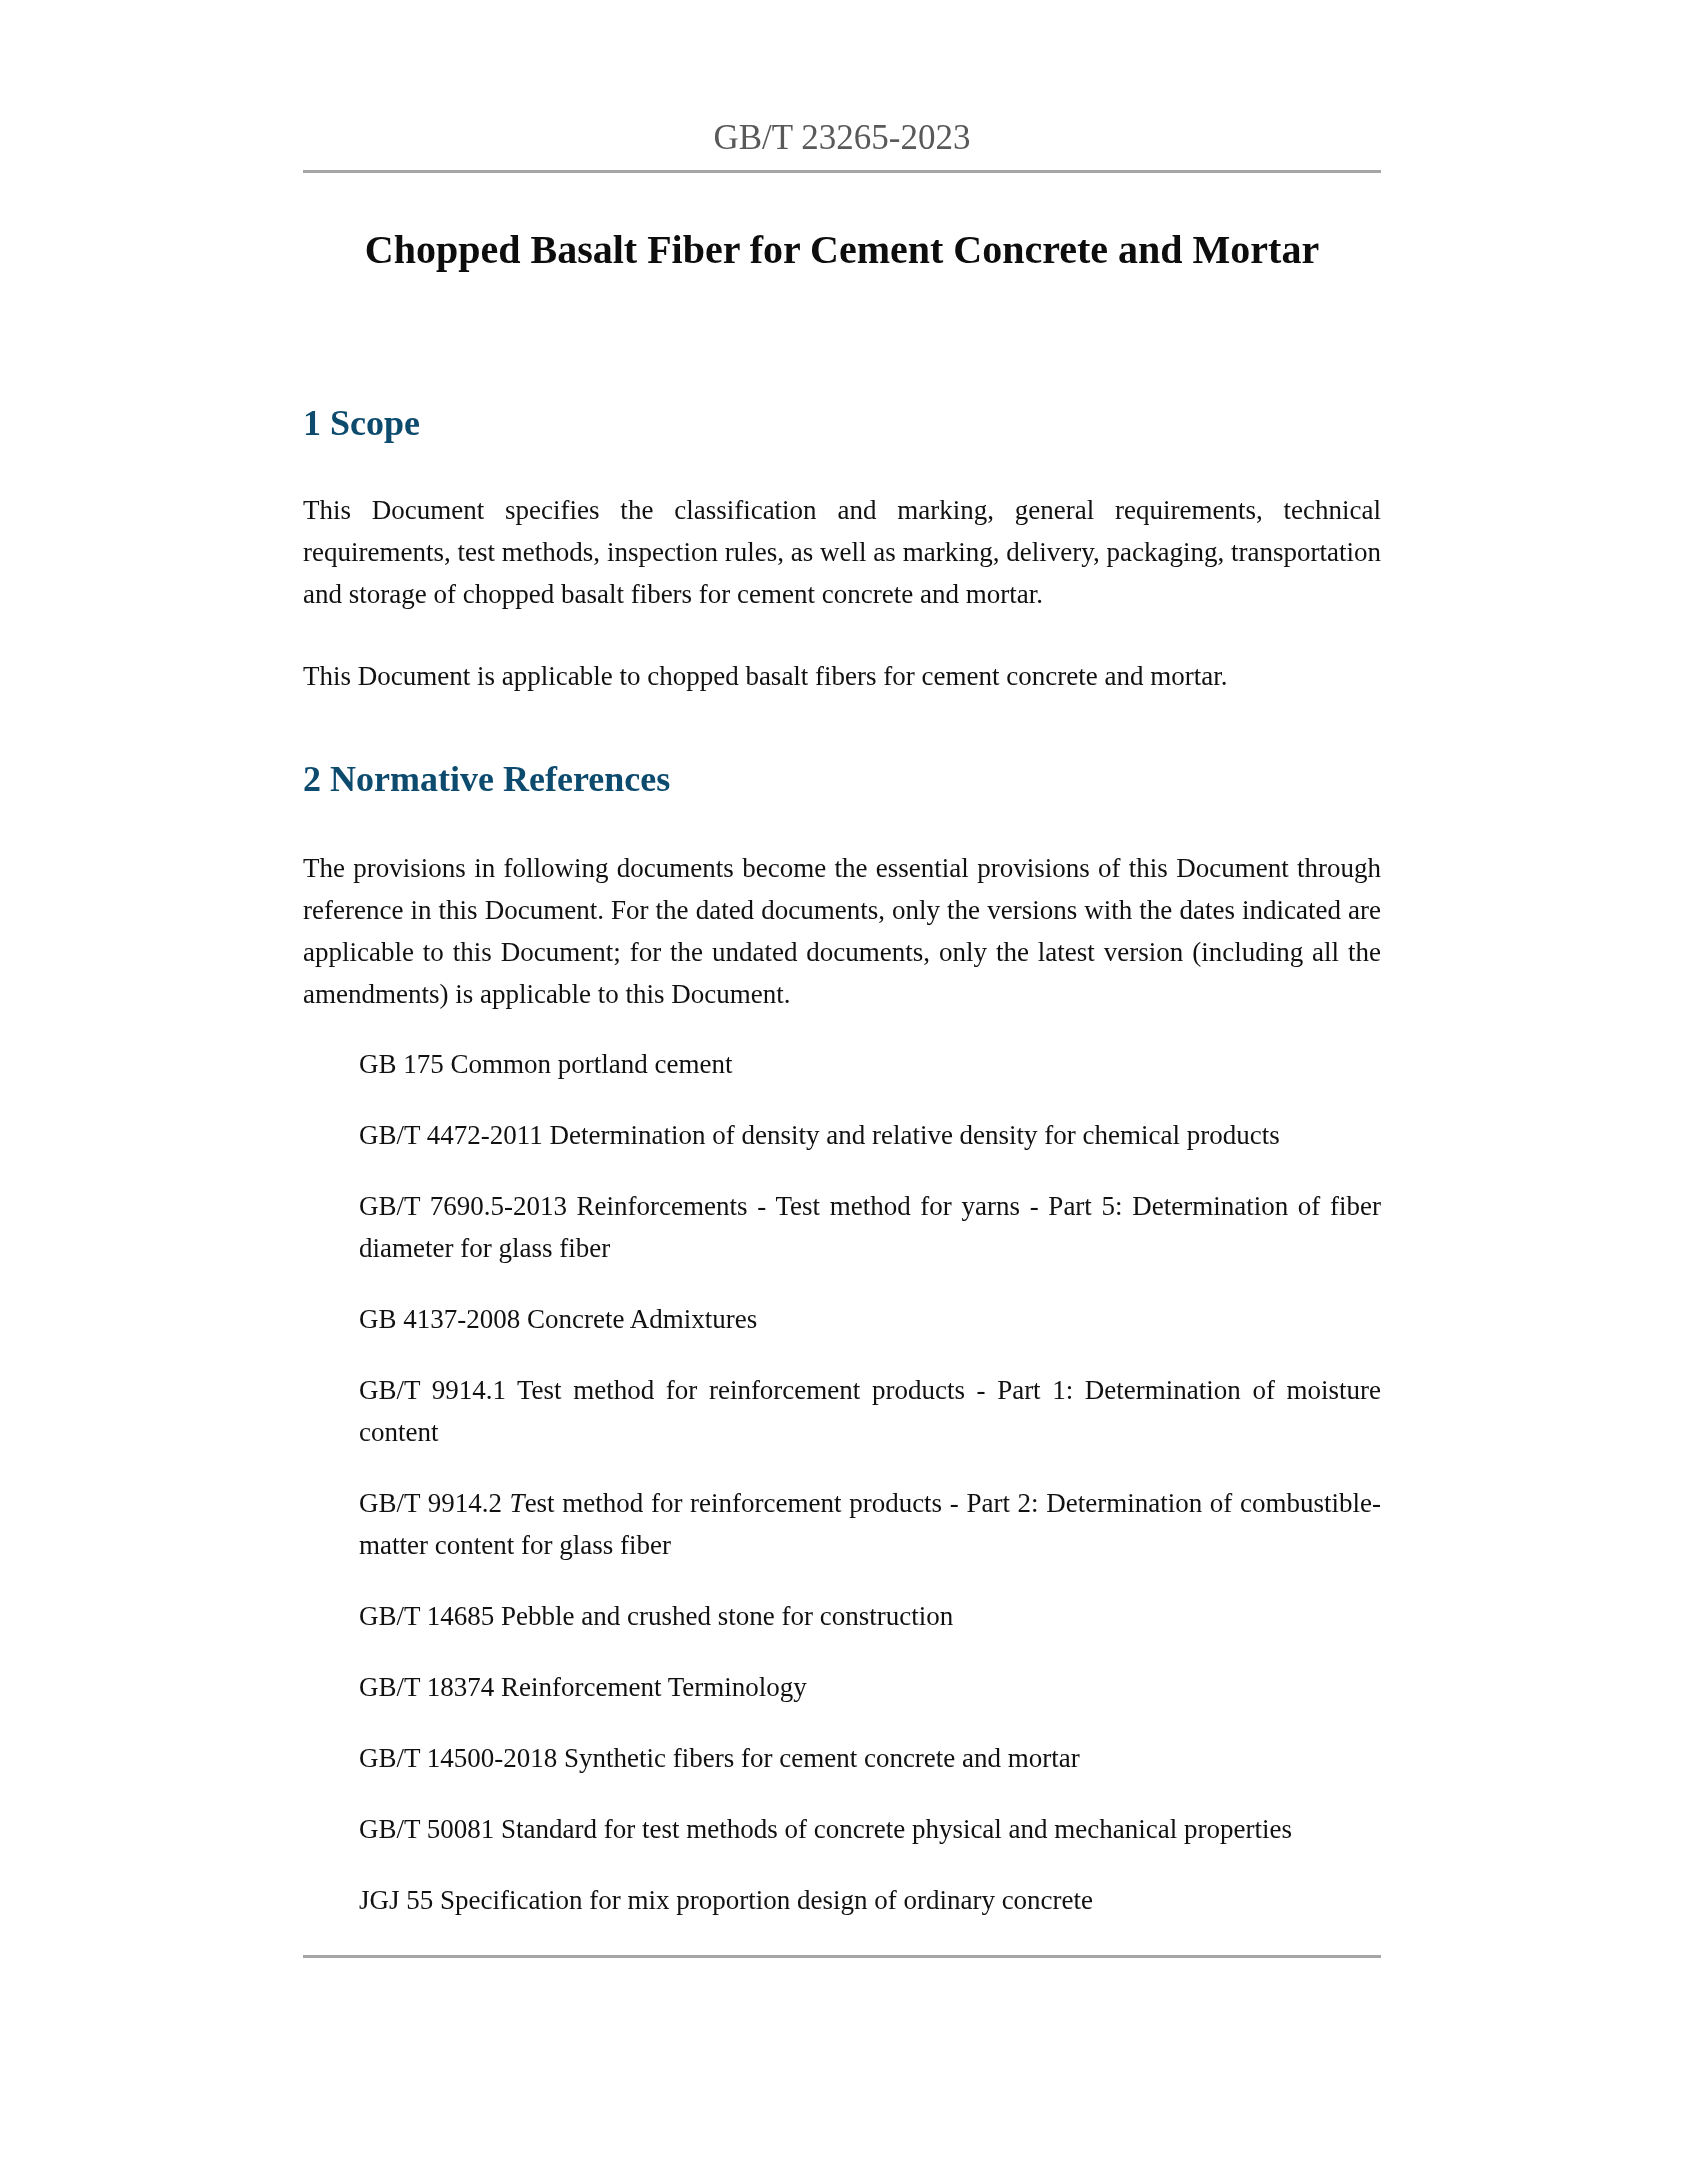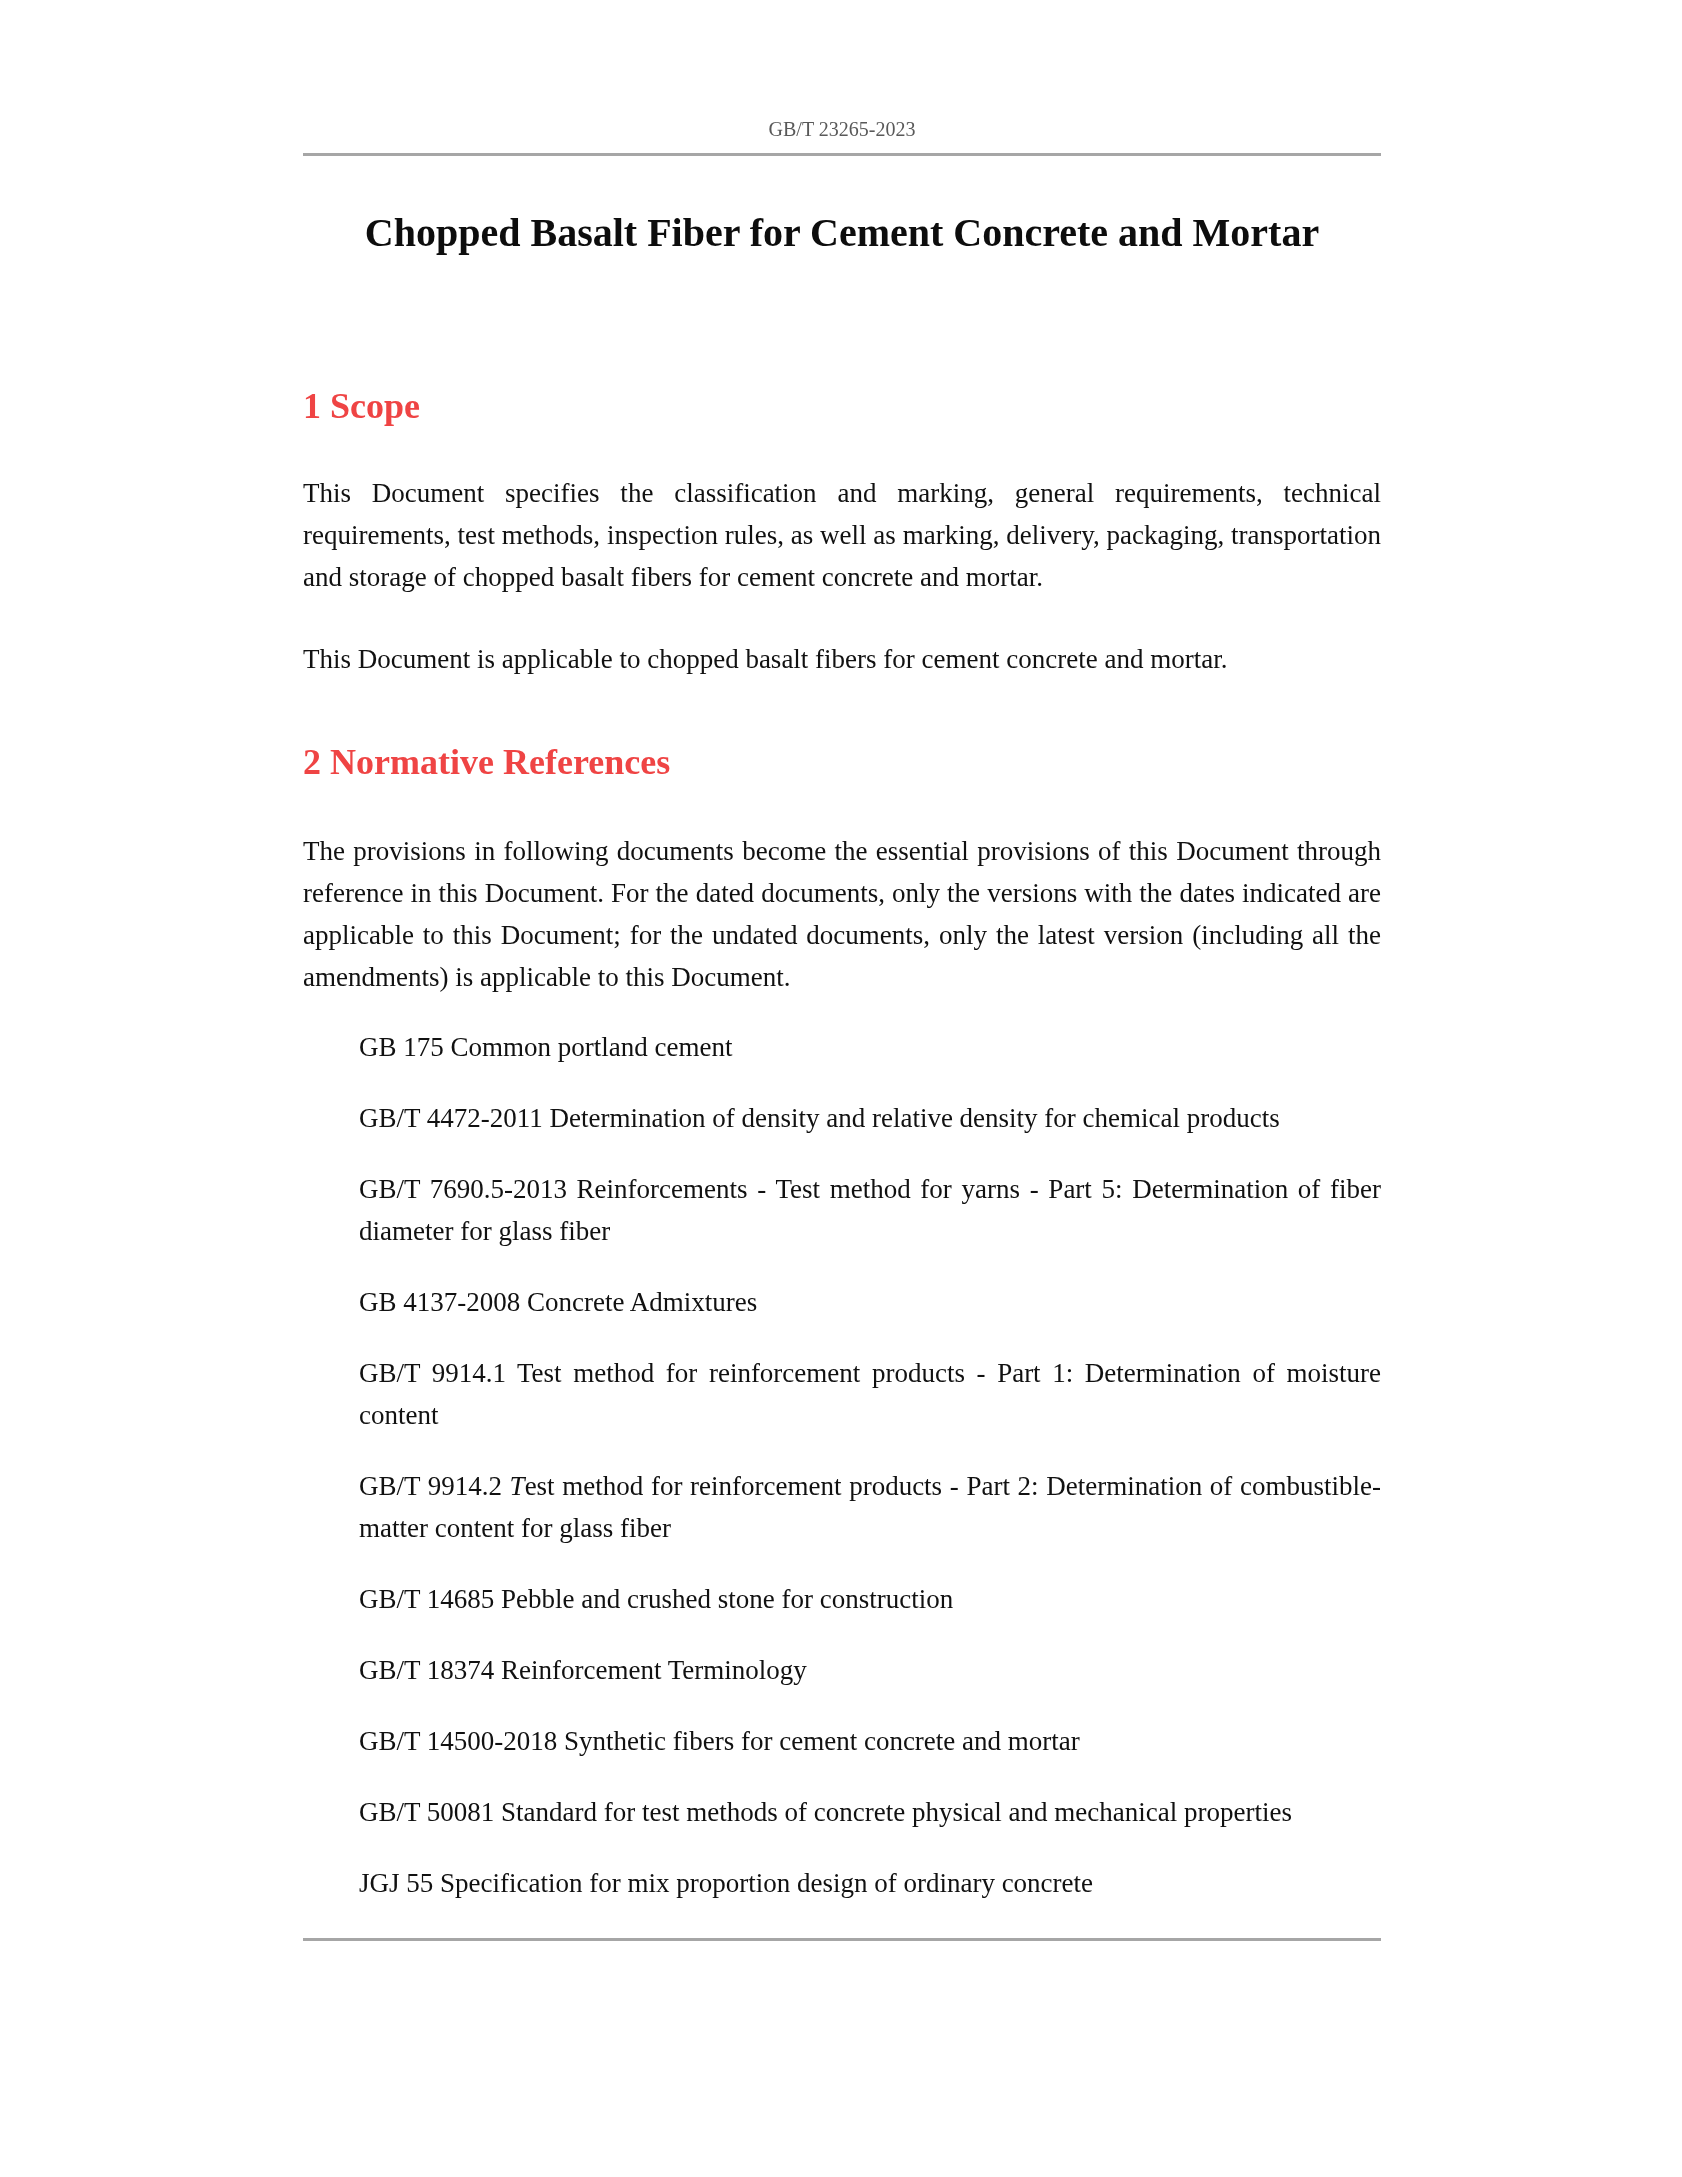--- a/index.html
+++ b/index.html
@@ -15,21 +15,21 @@
     position: relative;
     overflow: hidden;
   }
   .page {
     padding: 0 302px 0 303px; 
   }
   
   .doc-header {
     padding-top: 118px;
     text-align: center;
-    font-size: 20px;
+    font-size: 35px;
     color: #595959;
   }
   .rule {
     height: 2.6px;
     background: #a6a6a6;
     border: none;
     margin: 0;
   }
   .rule-top { margin-top: 12px; }
   
@@ -40,21 +40,21 @@
     text-align: center;
     line-height: 45px;
     color: #0d0d0d;
   }
   
   .section-heading {
     margin: 0;
     font-size: 36px;
     font-weight: bold;
     line-height: 42px;
-    color: #ef4444;
+    color: #0c4a6e;
   }
   .heading-scope { margin-top: 130px; }
   .heading-normative { margin-top: 61px; }
   
   .body-par {
     margin: 0;
     font-size: 27px;
     line-height: 42px;
     text-align: justify;
     color: #111111;

